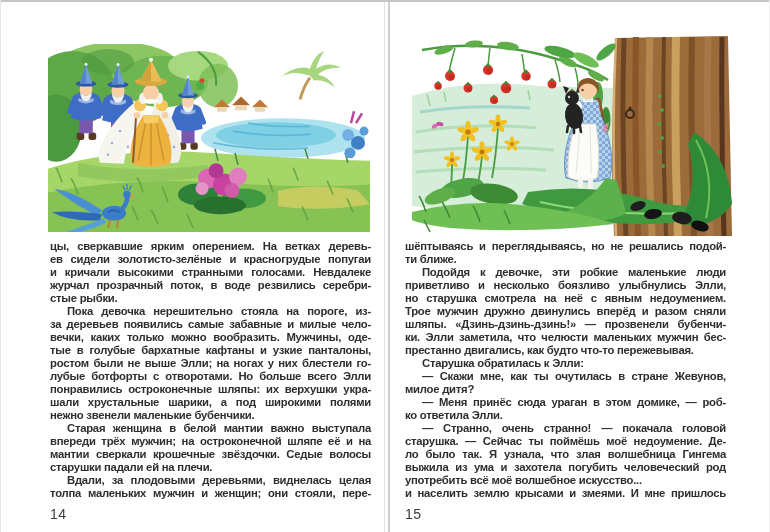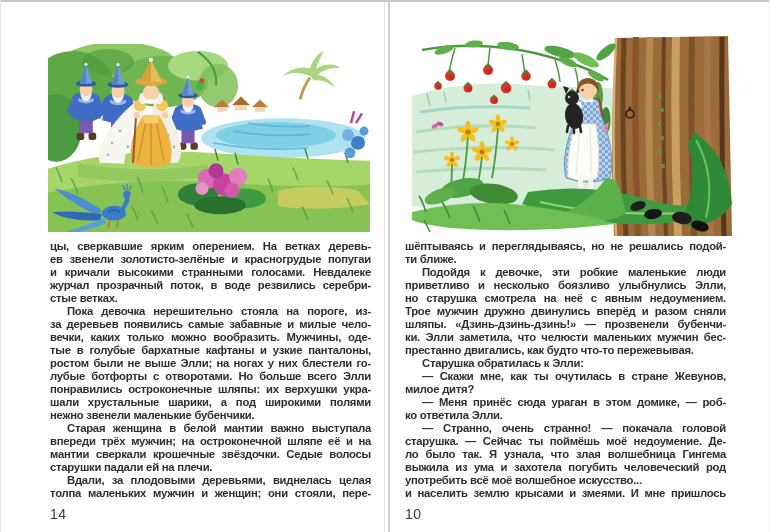--- a/index.html
+++ b/index.html
@@ -182,24 +182,24 @@
           <path d="M305 170 q-4 -10 -6 -14"></path>
         <path d="M110 182 q-4 -10 -7 -14"></path>
           <path d="M145 186 q-4 -10 -6 -14"></path>
         <path d="M260 178 q-4 -10 -6 -14"></path>
           <path d="M90 178 q-4 -10 -6 -14"></path>
       </g>
     </svg>
 
     <div class="text-col">
         <div class="line">цы, сверкавшие ярким оперением. На ветках деревь-</div>
-        <div class="line">ев звенели золотисто-зелёные и красногрудые попугаи</div>
+        <div class="line">ев сидели золотисто-зелёные и красногрудые попугаи</div>
         <div class="line">и кричали высокими странными голосами. Невдалеке</div>
         <div class="line">журчал прозрачный поток, в воде резвились серебри-</div>
-        <div class="line final">стые ветках.</div>
+        <div class="line final">стые рыбки.</div>
         <div class="line indent">Пока девочка нерешительно стояла на пороге, из-</div>
         <div class="line">за деревьев появились самые забавные и милые чело-</div>
         <div class="line">вечки, каких только можно вообразить. Мужчины, оде-</div>
         <div class="line">тые в голубые бархатные кафтаны и узкие панталоны,</div>
         <div class="line">ростом были не выше Элли; на ногах у них блестели го-</div>
         <div class="line">лубые ботфорты с отворотами. Но больше всего Элли</div>
         <div class="line">понравились остроконечные шляпы: их верхушки укра-</div>
         <div class="line">шали хрустальные шарики, а под широкими полями</div>
         <div class="line final">нежно звенели маленькие бубенчики.</div>
         <div class="line indent">Старая женщина в белой мантии важно выступала</div>
@@ -375,18 +375,18 @@
         <div class="line final">милое дитя?</div>
         <div class="line indent">— Меня принёс сюда ураган в этом домике, — роб-</div>
         <div class="line final">ко ответила Элли.</div>
         <div class="line indent">— Странно, очень странно! — покачала головой</div>
         <div class="line">старушка. — Сейчас ты поймёшь моё недоумение. Де-</div>
         <div class="line">ло было так. Я узнала, что злая волшебница Гингема</div>
         <div class="line">выжила из ума и захотела погубить человеческий род</div>
         <div class="line final">употребить всё моё волшебное искусство...</div>
         <div class="line">и населить землю крысами и змеями. И мне пришлось</div>
       </div>
-    <div class="page-number">10</div>
+    <div class="page-number">15</div>
   </div>
 
   <div class="gutter-a"></div>
   <div class="gutter-b"></div>
 </div>
 
 </body></html>

